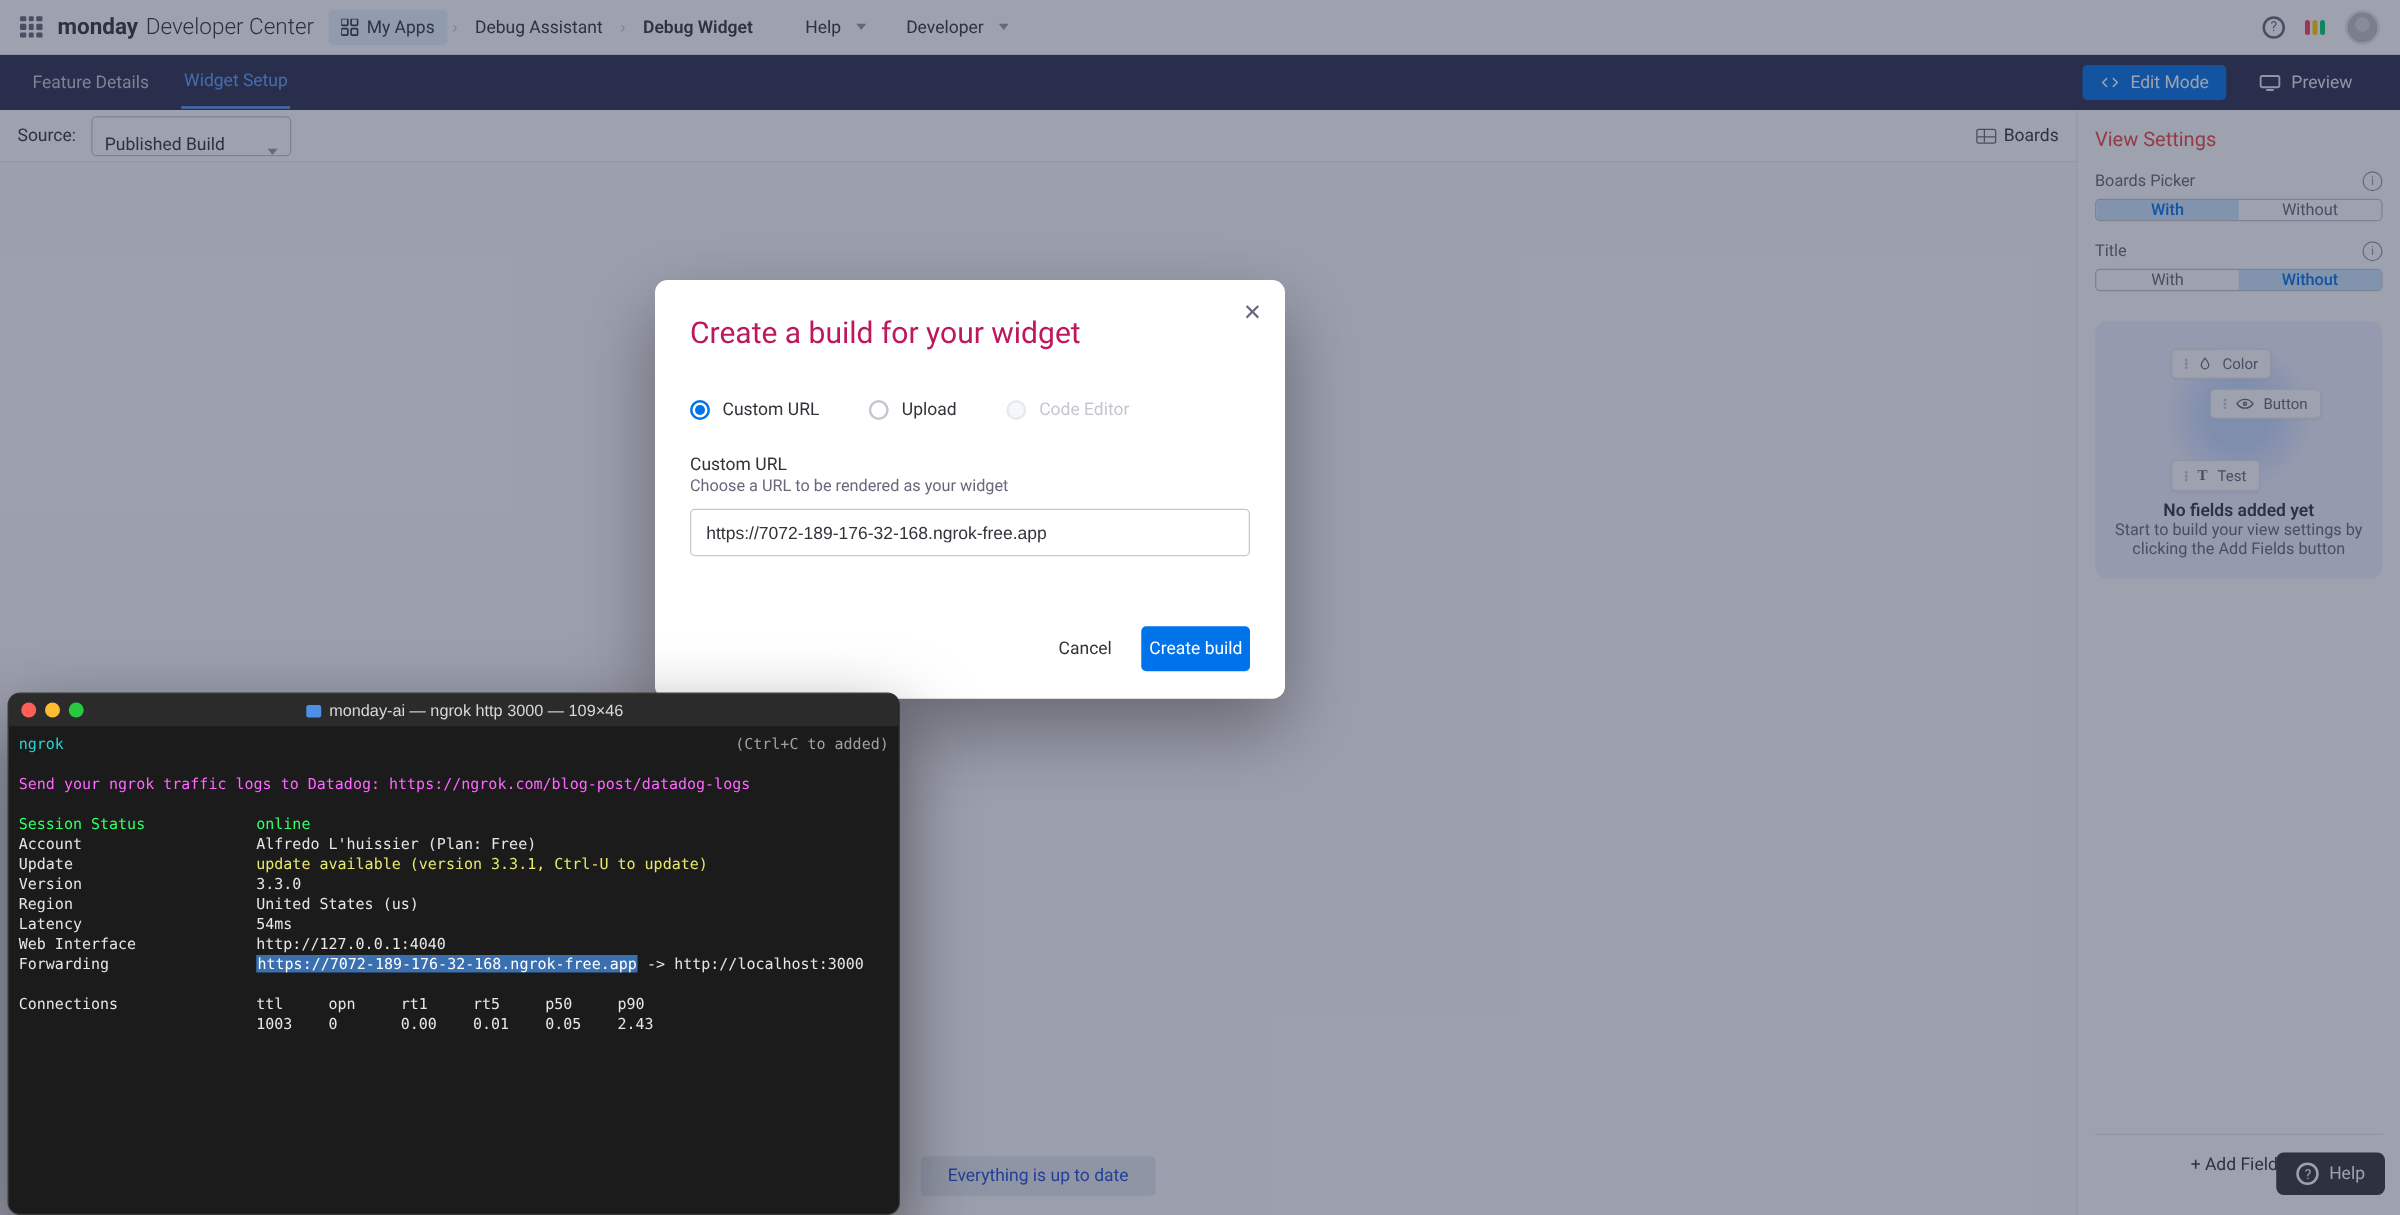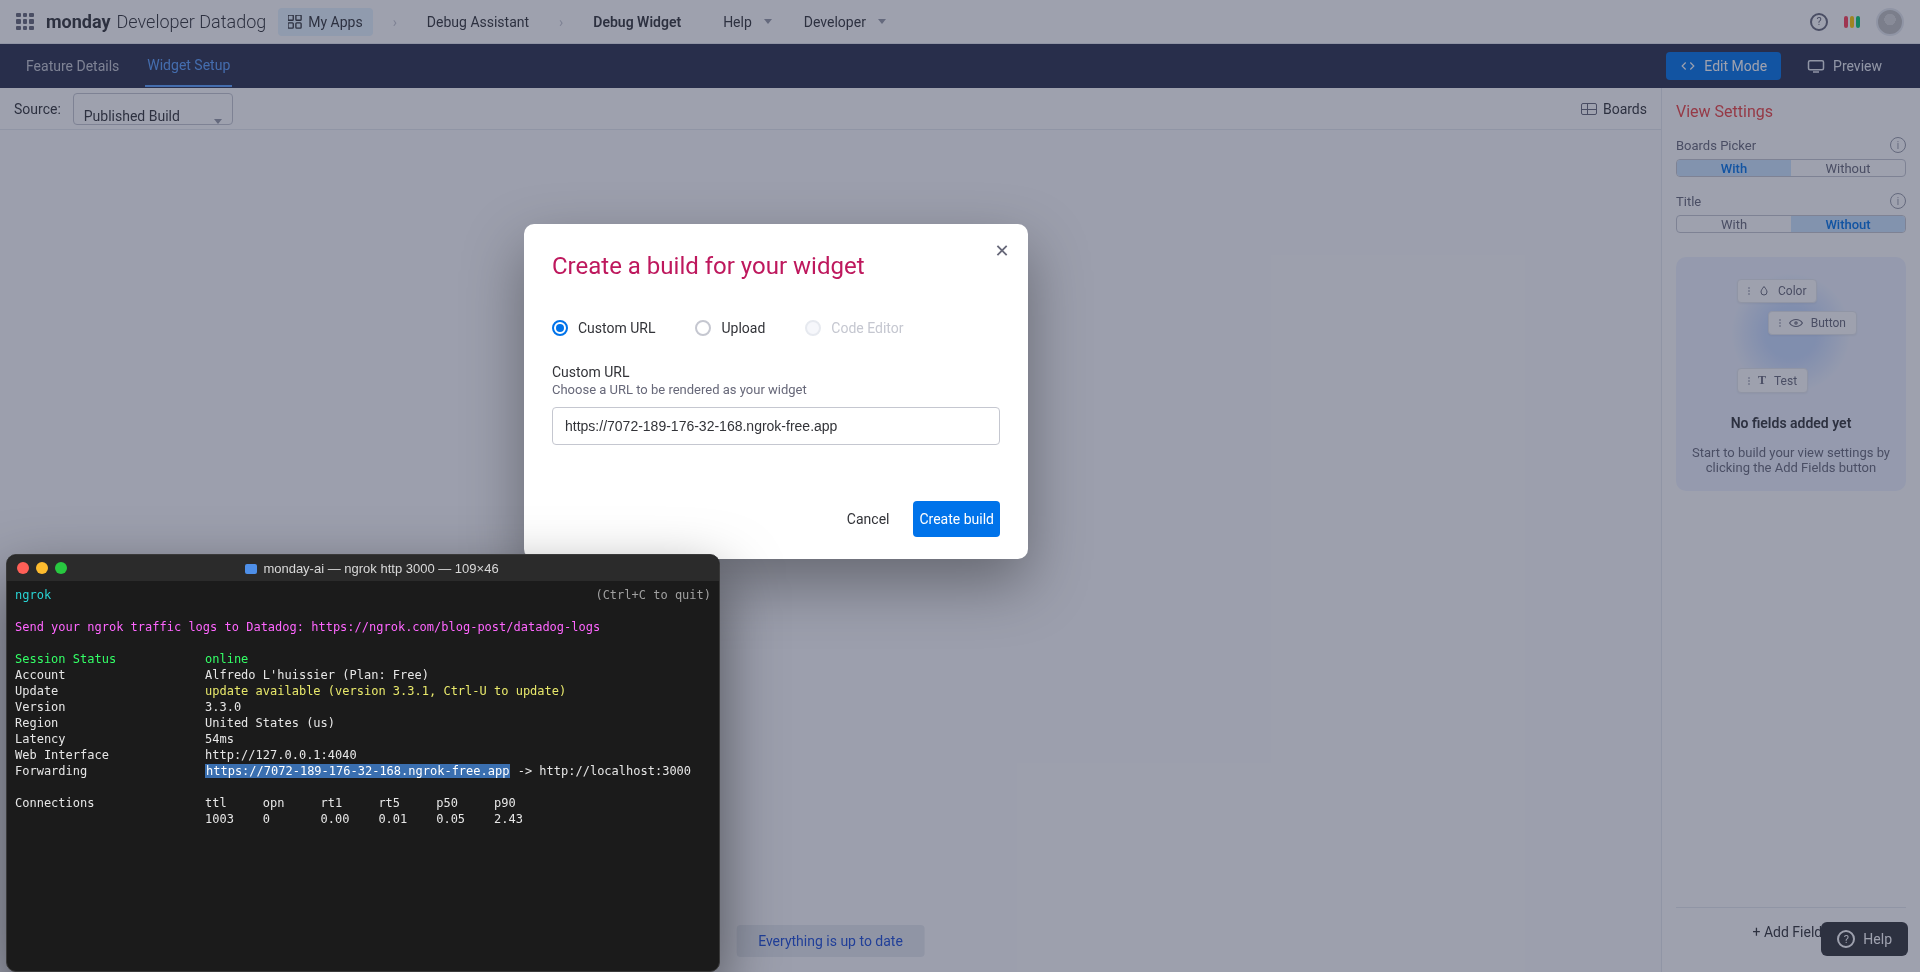--- a/index.html
+++ b/index.html
@@ -20,21 +20,21 @@
   }
   *{box-sizing:border-box}
   body{margin:0;width:1920px;height:972px;background:#f6f7fb;color:var(--text);overflow:hidden;position:relative;font-size:14px}
 
   
   .topbar{height:var(--topbar-h);background:#fff;display:flex;align-items:center;padding:0 16px;gap:12px;border-bottom:1px solid #e6e9ef}
   .apps-icon{width:18px;height:18px;display:grid;grid-template-columns:1fr 1fr 1fr;grid-template-rows:1fr 1fr 1fr;gap:2px}
   .apps-icon span{background:#676879;border-radius:1px}
   .brand{display:flex;align-items:center;gap:6px;font-size:18px;color:#323338}
   .brand b{font-weight:700}
-  .crumbs{display:flex;align-items:center;gap:20px}
+  .crumbs{display:flex;align-items:center;gap:4px}
   .crumb{padding:6px 10px;border-radius:4px;color:#323338;display:flex;align-items:center;gap:6px}
   .crumb.sel{background:#e5f4ff;color:#323338}
   .chev{color:#c5c7d0}
   .topbar-right{margin-left:auto;display:flex;align-items:center;gap:16px}
   .q-icon{width:18px;height:18px;border:2px solid #676879;border-radius:50%;display:flex;align-items:center;justify-content:center;font-size:11px;color:#676879}
   .logo-dots{display:flex;gap:2px}
   .logo-dots span{width:4px;height:12px;border-radius:2px}
   .avatar{width:28px;height:28px;border-radius:50%;background:#c4c4c4;border:2px solid #e6e9ef;background-image:radial-gradient(circle at 50% 40%, #d8d8d8 30%, #bfbfbf 31%)}
 
   
@@ -65,21 +65,21 @@
   .status-pill{position:absolute;bottom:15px;left:50%;transform:translateX(-50%);background:#e6e9ef;border-radius:4px;padding:8px 22px;color:#1d4ed8}
 
   
   .rightpanel{width:var(--right-w);background:#fff;display:flex;flex-direction:column;padding:14px 14px 16px;gap:16px;position:relative}
   .vs-title{font-size:16px;color:#ef4444;font-weight:400}
   .field-row{display:flex;align-items:center;justify-content:space-between;color:#676879;font-size:13px}
   .info-dot{width:16px;height:16px;border:1.5px solid #9699a6;border-radius:50%;display:flex;align-items:center;justify-content:center;color:#9699a6;font-size:10px}
   .segmented{display:flex;border:1px solid #c5c7d0;border-radius:4px;overflow:hidden;height:18px}
   .segmented div{flex:1;display:flex;align-items:center;justify-content:center;font-size:13px;cursor:pointer;color:#676879}
   .segmented div.on{background:#cce5ff;color:#0073ea;font-weight:500}
-  .preview-card{margin-top:8px;background:#eef3ff;border-radius:10px;padding:16px 10px;display:flex;flex-direction:column;align-items:center;gap:14px}
+  .preview-card{margin-top:8px;background:#eef3ff;border-radius:10px;padding:16px 10px;display:flex;flex-direction:column;align-items:center;gap:0}
   .preview-ring{width:120px;height:120px;border-radius:50%;background:radial-gradient(circle,#c9dcff 30%,transparent 70%);position:relative}
   .tag{position:absolute;background:#fff;border:1px solid #e6e9ef;border-radius:4px;padding:4px 10px;font-size:12px;color:#676879;display:flex;align-items:center;gap:8px;box-shadow:0 1px 2px rgba(0,0,0,.05)}
   .tag .handle{display:flex;flex-direction:column;gap:1px}
   .tag .handle i{width:2px;height:2px;background:#c5c7d0;display:block}
   .tag.color{left:6px;top:6px}
   .tag.button{right:-6px;top:38px}
   .tag.test{left:6px;bottom:0}
   .pc-title{font-weight:600;color:#323338;margin-top:8px}
   .pc-sub{color:#676879;text-align:center;font-size:13px}
   .add-fields{margin-top:auto;text-align:center;color:#323338;padding:16px 0;border-top:1px solid #e6e9ef}
@@ -136,21 +136,21 @@
       <span></span>
       <span></span>
       <span></span>
       <span></span>
       <span></span>
       <span></span>
       <span></span>
     </div>
   <div class="brand">
     <b>monday</b>
-    <span style="font-weight:300">Developer Datadog</span>
+    <span style="font-weight:300">Developer Center</span>
   </div>
   <div class="crumbs">
     <div class="crumb sel">
       <svg width="14" height="14" viewBox="0 0 16 16">
           <rect x="0" y="0" width="6" height="6" rx="1" fill="none" stroke="#323338" stroke-width="1.5"></rect>
           <rect x="9" y="0" width="6" height="6" rx="1" fill="none" stroke="#323338" stroke-width="1.5"></rect>
           <rect x="0" y="9" width="6" height="6" rx="1" fill="none" stroke="#323338" stroke-width="1.5"></rect>
           <rect x="9" y="9" width="6" height="6" rx="1" fill="none" stroke="#323338" stroke-width="1.5"></rect>
         </svg>
       <span>My Apps</span>
@@ -331,21 +331,21 @@
   <div class="term-title">
     <div class="traffic">
         <span class="tl-r"></span>
         <span class="tl-y"></span>
         <span class="tl-g"></span>
       </div>
     <div class="ttxt">
       <span style="display:inline-block;width:12px;height:10px;background:#4e8fe8;border-radius:2px;vertical-align:-1px;margin-right:6px"></span><span>monday-ai — ngrok http 3000 — 109×46</span>
     </div>
   </div>
-  <div class="term-body"><span class="c-cyan">ngrok</span><span class="term-quit">(Ctrl+C to quit)</span>
+  <div class="term-body"><span class="c-cyan">ngrok</span><span class="term-quit">(Ctrl+C to added)</span>
 
 <span class="c-mag">Send your ngrok traffic logs to Datadog: https://ngrok.com/blog-post/datadog-logs</span>
 
 <span class="c-green" style="display:inline-block;width:190px">Session Status</span><span class="c-green">online</span>
 <span class="c-white" style="display:inline-block;width:190px">Account</span><span class="c-white">Alfredo L'huissier (Plan: Free)</span>
 <span class="c-white" style="display:inline-block;width:190px">Update</span><span class="c-yel">update available (version 3.3.1, Ctrl-U to update)</span>
 <span class="c-white" style="display:inline-block;width:190px">Version</span><span class="c-white">3.3.0</span>
 <span class="c-white" style="display:inline-block;width:190px">Region</span><span class="c-white">United States (us)</span>
 <span class="c-white" style="display:inline-block;width:190px">Latency</span><span class="c-white">54ms</span>
 <span class="c-white" style="display:inline-block;width:190px">Web Interface</span><span class="c-white">http://127.0.0.1:4040</span>

